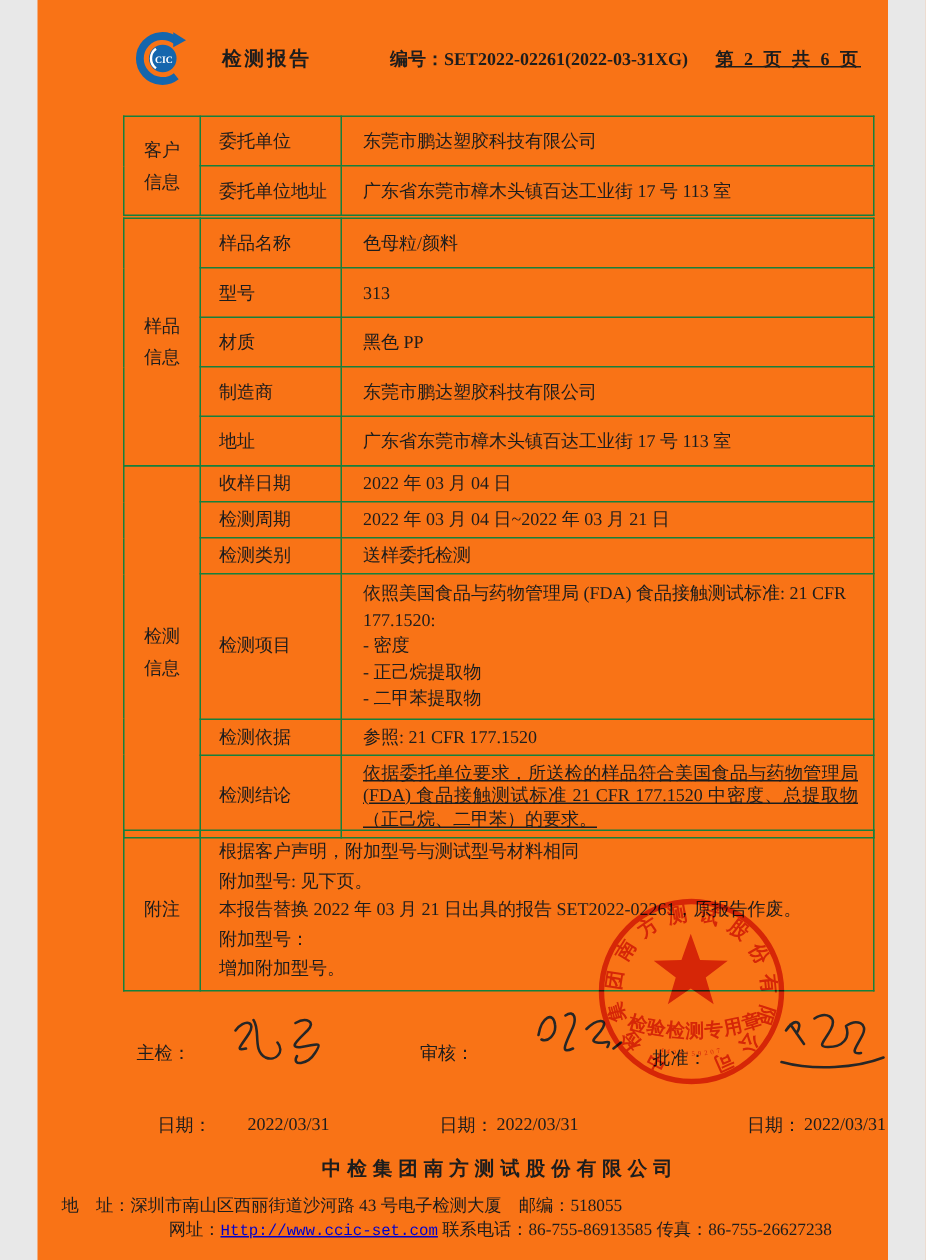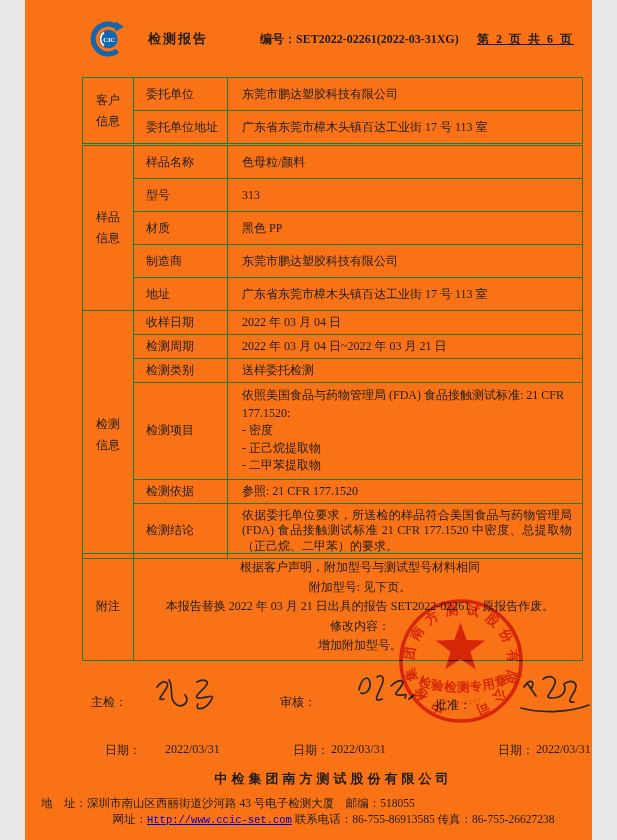--- a/index.html
+++ b/index.html
@@ -17,23 +17,23 @@
   
   table.sec { position:absolute; left:57px; width:501px; border-collapse:collapse; table-layout:fixed; }
   table.sec td { border:1px solid #15803d; font-size:12px; vertical-align:middle; }
   td.cat { text-align:center; line-height:21px; }
   td.cat span { display:inline-block; width:2.2em; }
   td.lbl { padding:3px 4px 3px 12px; }
   td.val { padding:3px 8px 3px 14px; }
   .h32 td { height:33px; }
   .h24 td { height:24px; }
   .mline { line-height:17.5px; padding:4px 8px 4px 14px; }
-  .concl { line-height:15.5px; padding:4px 10px 4px 14px; text-align:justify; }
+  .concl { line-height:15.5px; padding:4px 10px 4px 14px; text-align:justify;text-decoration:underline; }
   .notes-cell { padding:4px 8px 4px 12px; vertical-align:top; }
-  .notes-cell div { line-height:19.5px;text-align:center; }
+  .notes-cell div { line-height:19.5px; }
   #sec-customer { top:77px; }
   #sec-sample   { top:145px; }
   #sec-test     { top:310px; }
   #sec-notes    { top:553px; }
   
   .sig-label { position:absolute; font-size:12px; }
   .sig-svg { position:absolute; }
   .sig-svg path { stroke:#262626; stroke-width:1.7; fill:none; stroke-linecap:round; stroke-linejoin:round; }
   .date-label { position:absolute; font-size:12px; }
   .date-val { position:absolute; font-size:12px; }
@@ -159,21 +159,21 @@
         <col style="width:51px">
         <col>
       </colgroup>
     <tbody>
         <tr>
       <td class="cat"><span>附注</span></td>
       <td class="notes-cell">
         <div>根据客户声明，附加型号与测试型号材料相同</div>
         <div>附加型号: 见下页。</div>
         <div>本报告替换 2022 年 03 月 21 日出具的报告 SET2022-02261，原报告作废。</div>
-        <div>修改内容：</div>
+        <div>附加型号：</div>
         <div>增加附加型号。</div>
       </td>
     </tr>
   </tbody>
     </table>
 
   <div class="sig-label" style="left:66px; top:694px;">主检：</div>
   <svg class="sig-svg" style="left:122px; top:672px;" width="85" height="45" viewBox="0 0 85 45">
     <path d="M10,15 C16,7 24,9 19,17 C14,25 9,29 17,27 M22,8 C27,15 21,28 30,33 C37,36 43,29 38,23 M50,10 C57,6 64,9 58,15 C51,22 45,27 54,26 C63,25 69,21 63,30 C58,38 47,39 51,32"></path>
   </svg>

